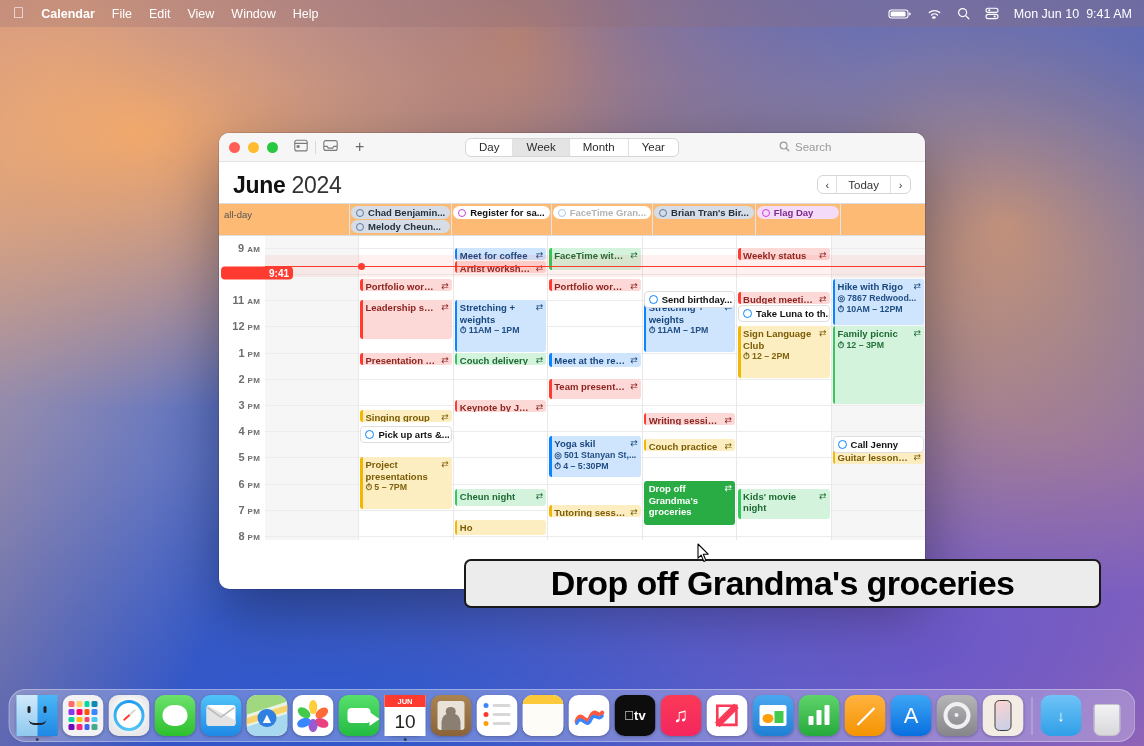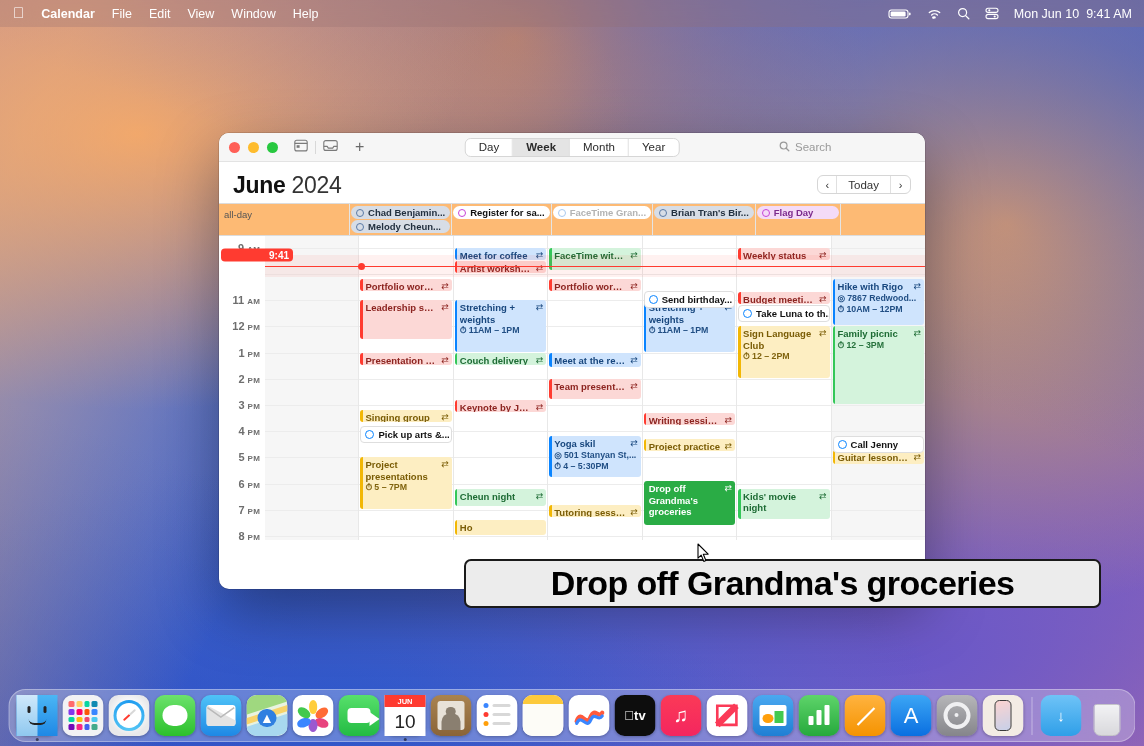--- a/index.html
+++ b/index.html
@@ -43,21 +43,21 @@
   .light{width:11px;height:11px;border-radius:50%;}
   .l-red{background:#ff5f57;} .l-yel{background:#febc2e;} .l-grn{background:#28c840;}
   .tb-icons{display:flex;align-items:center;gap:7px;margin-left:16px;color:#7a7a7a;}
   .tb-sep{width:1px;height:13px;background:#d8d8d8;}
   .tb-plus{font-size:16px;color:#6a6a6a;margin-left:10px;line-height:1;}
   .segmented{position:absolute;left:50%;transform:translateX(-50%);
     display:flex;background:#fff;border:.5px solid #d6d6d6;border-radius:6px;overflow:hidden;height:19px;}
   .seg{padding:0 13px;font-size:11.5px;color:#2b2b2b;display:flex;align-items:center;
     border-right:.5px solid #e0e0e0;}
   .seg:last-child{border-right:none;}
-  .seg.active{background:#e4e4e4;font-weight:700;}
+  .seg.active{background:#e4e4e4;font-weight:400;}
   .searchbox{position:absolute;right:12px;width:140px;height:19px;display:flex;align-items:center;
     gap:5px;padding:0 6px;border-radius:5px;color:#9a9a9a;font-size:11.5px;}
 
   
   .cal-header{padding:10px 14px 4px;position:relative;}
   .month-title{font-size:23px;letter-spacing:-.3px;}
   .month-title b{font-weight:700;color:#111;text-align:right;}
   .month-title span{font-weight:400;color:#333;}
   .nav{position:absolute;right:14px;top:13px;display:flex;align-items:center;
     border:.5px solid #d6d6d6;border-radius:6px;height:19px;background:#fff;overflow:hidden;}
@@ -283,21 +283,21 @@
         <div class="gmark" style="top: 64.2069px;">11 <em>AM</em></div>
         <div class="gmark" style="top: 90.4138px;">12 <em>PM</em></div>
         <div class="gmark" style="top: 116.621px;">1 <em>PM</em></div>
         <div class="gmark" style="top: 142.828px;">2 <em>PM</em></div>
         <div class="gmark" style="top: 169.034px;">3 <em>PM</em></div>
         <div class="gmark" style="top: 195.241px;">4 <em>PM</em></div>
         <div class="gmark" style="top: 221.448px;">5 <em>PM</em></div>
         <div class="gmark" style="top: 247.655px;">6 <em>PM</em></div>
         <div class="gmark" style="top: 273.862px;">7 <em>PM</em></div>
         <div class="gmark" style="top: 300.069px;">8 <em>PM</em></div>
-        <div class="nowbadge" style="top: 19px; padding-left: 48px;">9:41</div>
+        <div class="nowbadge" style="top: 37px; padding-left: 48px;">9:41</div>
       </div>
     <div class="cols" id="cols">
         <div class="dcol weekend">
           <div class="hline" style="top: 11.7931px;"></div>
           <div class="hline" style="top: 38px;"></div>
           <div class="hline" style="top: 64.2069px;"></div>
           <div class="hline" style="top: 90.4138px;"></div>
           <div class="hline" style="top: 116.621px;"></div>
           <div class="hline" style="top: 142.828px;"></div>
           <div class="hline" style="top: 169.034px;"></div>
@@ -466,21 +466,21 @@
             <span class="meta"><span>⏱</span>11AM – 1PM</span>
           </div>
           <div class="ev" style="top: 176.897px; height: 12.1034px; background: rgb(252, 216, 214); color: rgb(140, 36, 32);">
             <span class="bar" style="background:#ff3b30"></span>
             <span class="rep">⇄</span>
             <span class="ttl">Writing sessio...</span>
           </div>
           <div class="ev" style="top: 203.103px; height: 12.1034px; background: rgb(253, 238, 194); color: rgb(122, 92, 5);">
             <span class="bar" style="background:#f2b705"></span>
             <span class="rep">⇄</span>
-            <span class="ttl">Project practice</span>
+            <span class="ttl">Couch practice</span>
           </div>
           <div class="ev multi" style="top: 245.034px; height: 43.5517px; background: rgb(42, 172, 69); color: rgb(255, 255, 255);">
             <span class="rep">⇄</span>
             <span class="ttl">Drop off Grandma's groceries</span>
           </div>
           <div class="todo" style="top: 55.0345px;">
             <span class="circ"></span>
             <span>Send birthday...</span>
           </div>
         </div>

